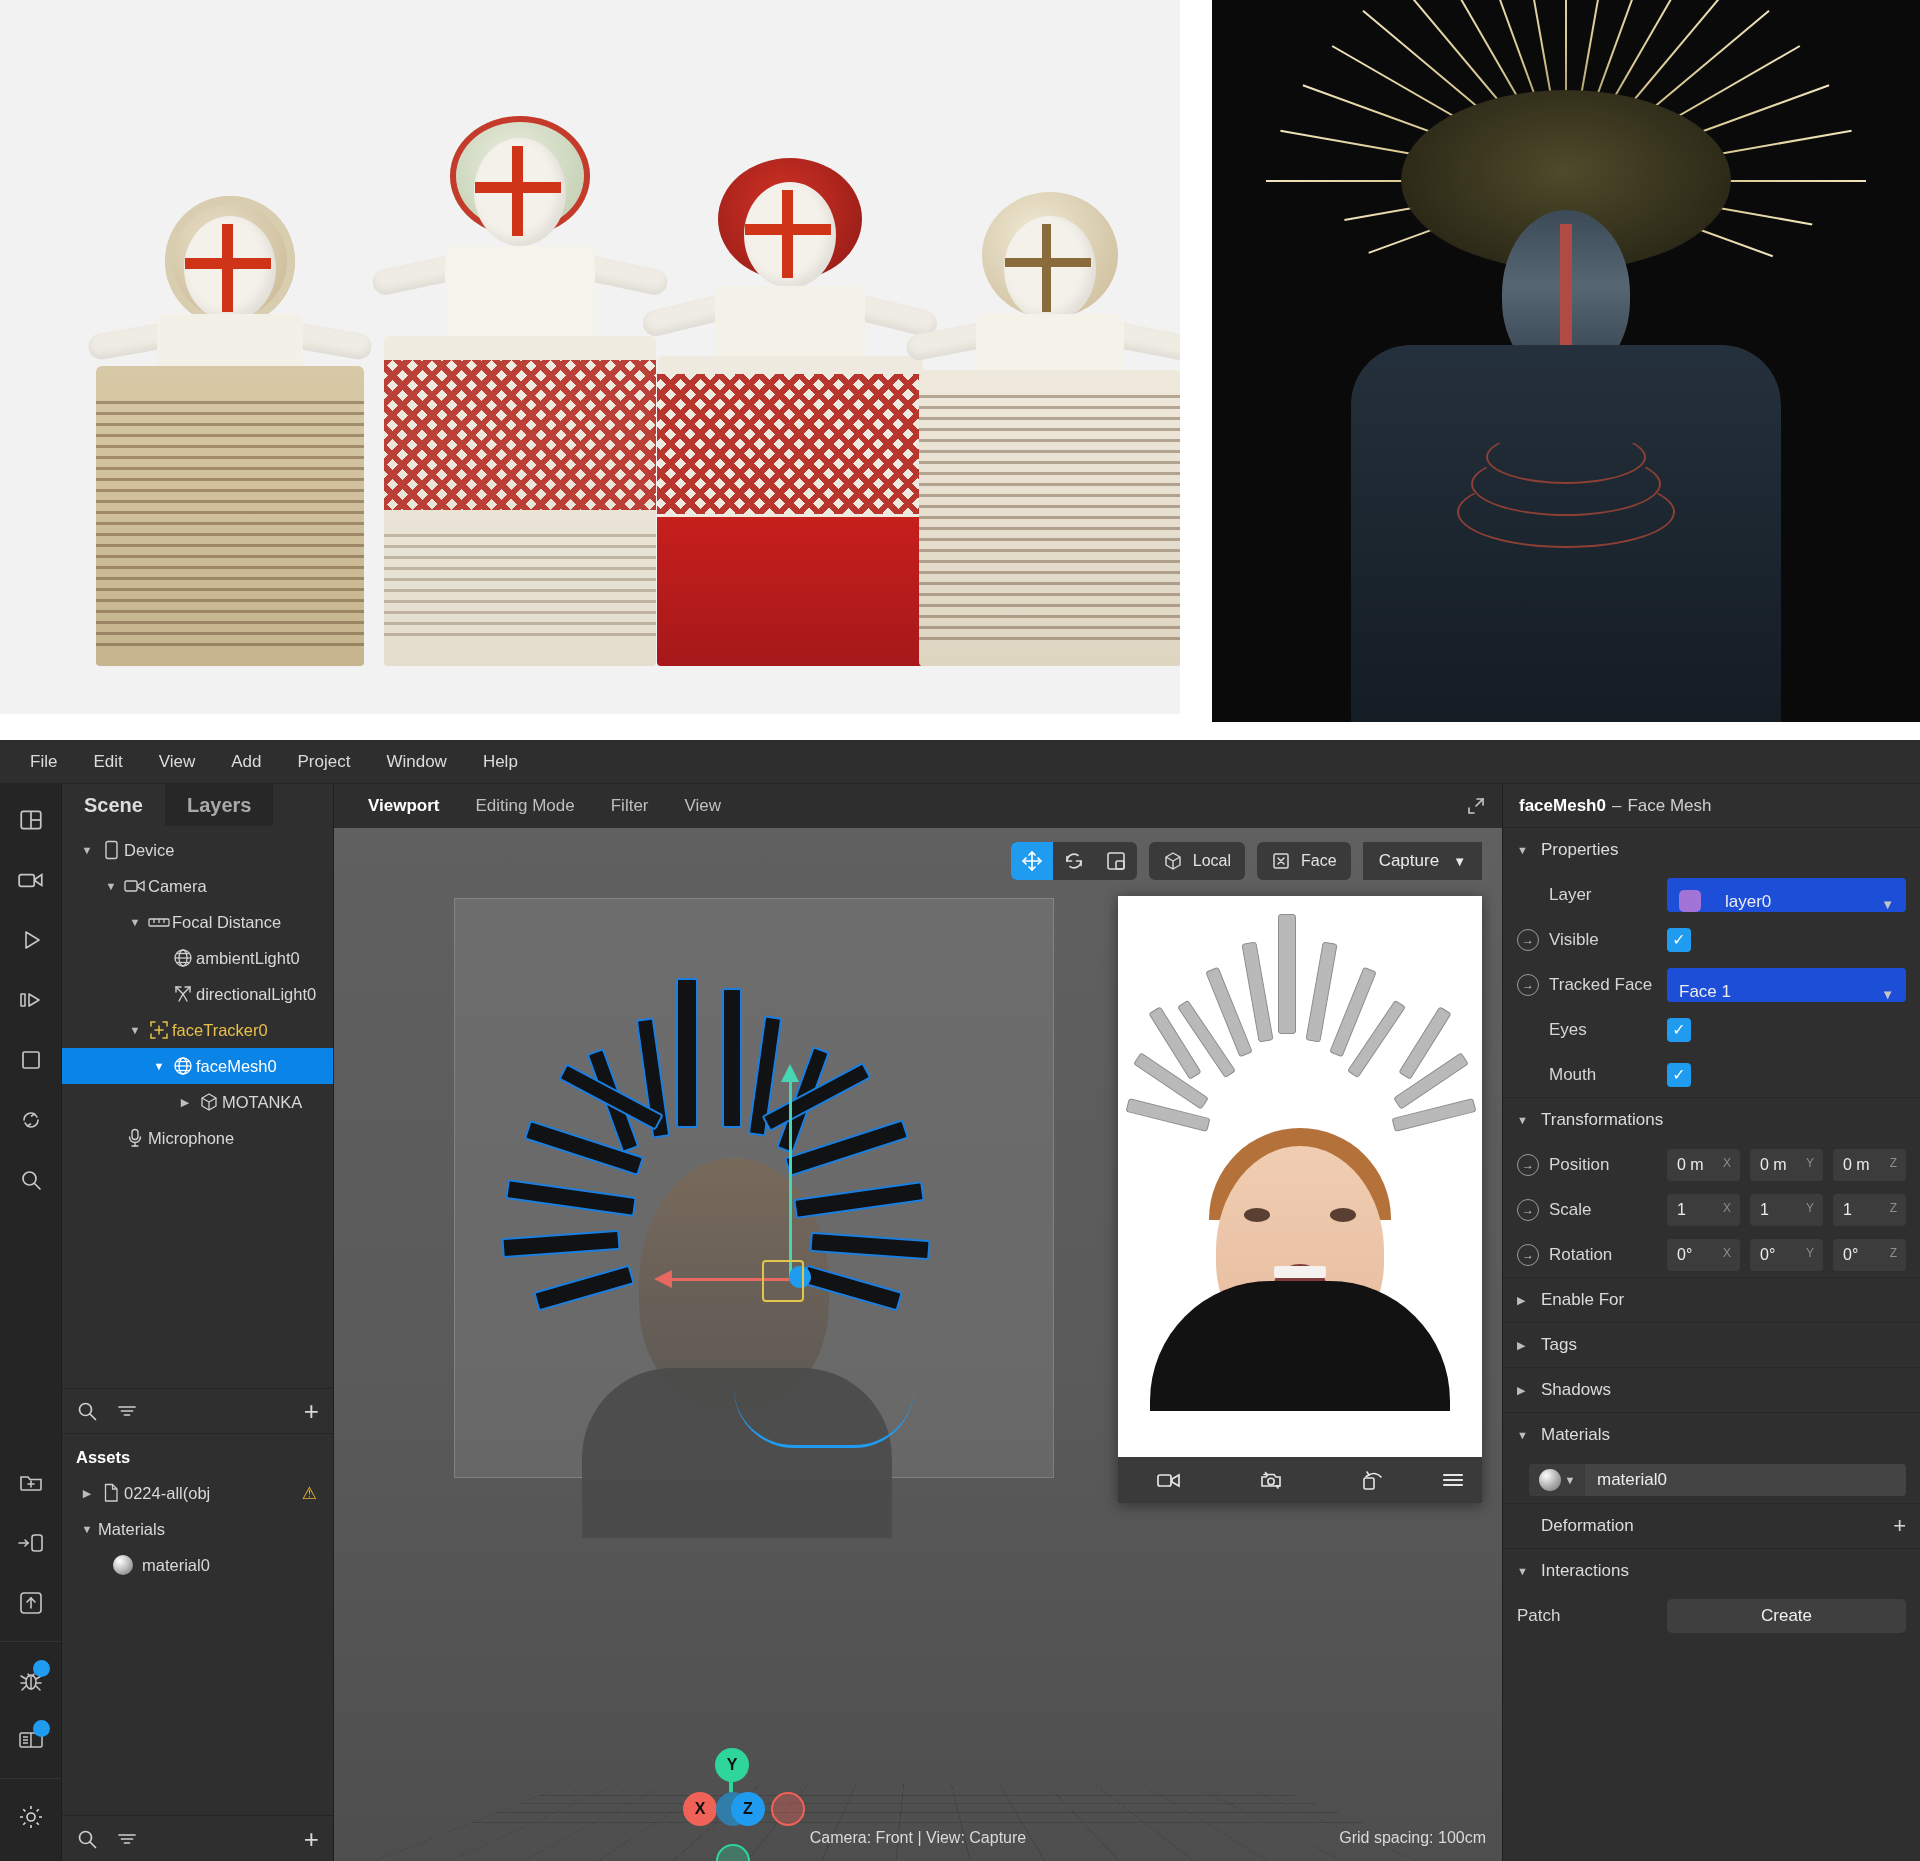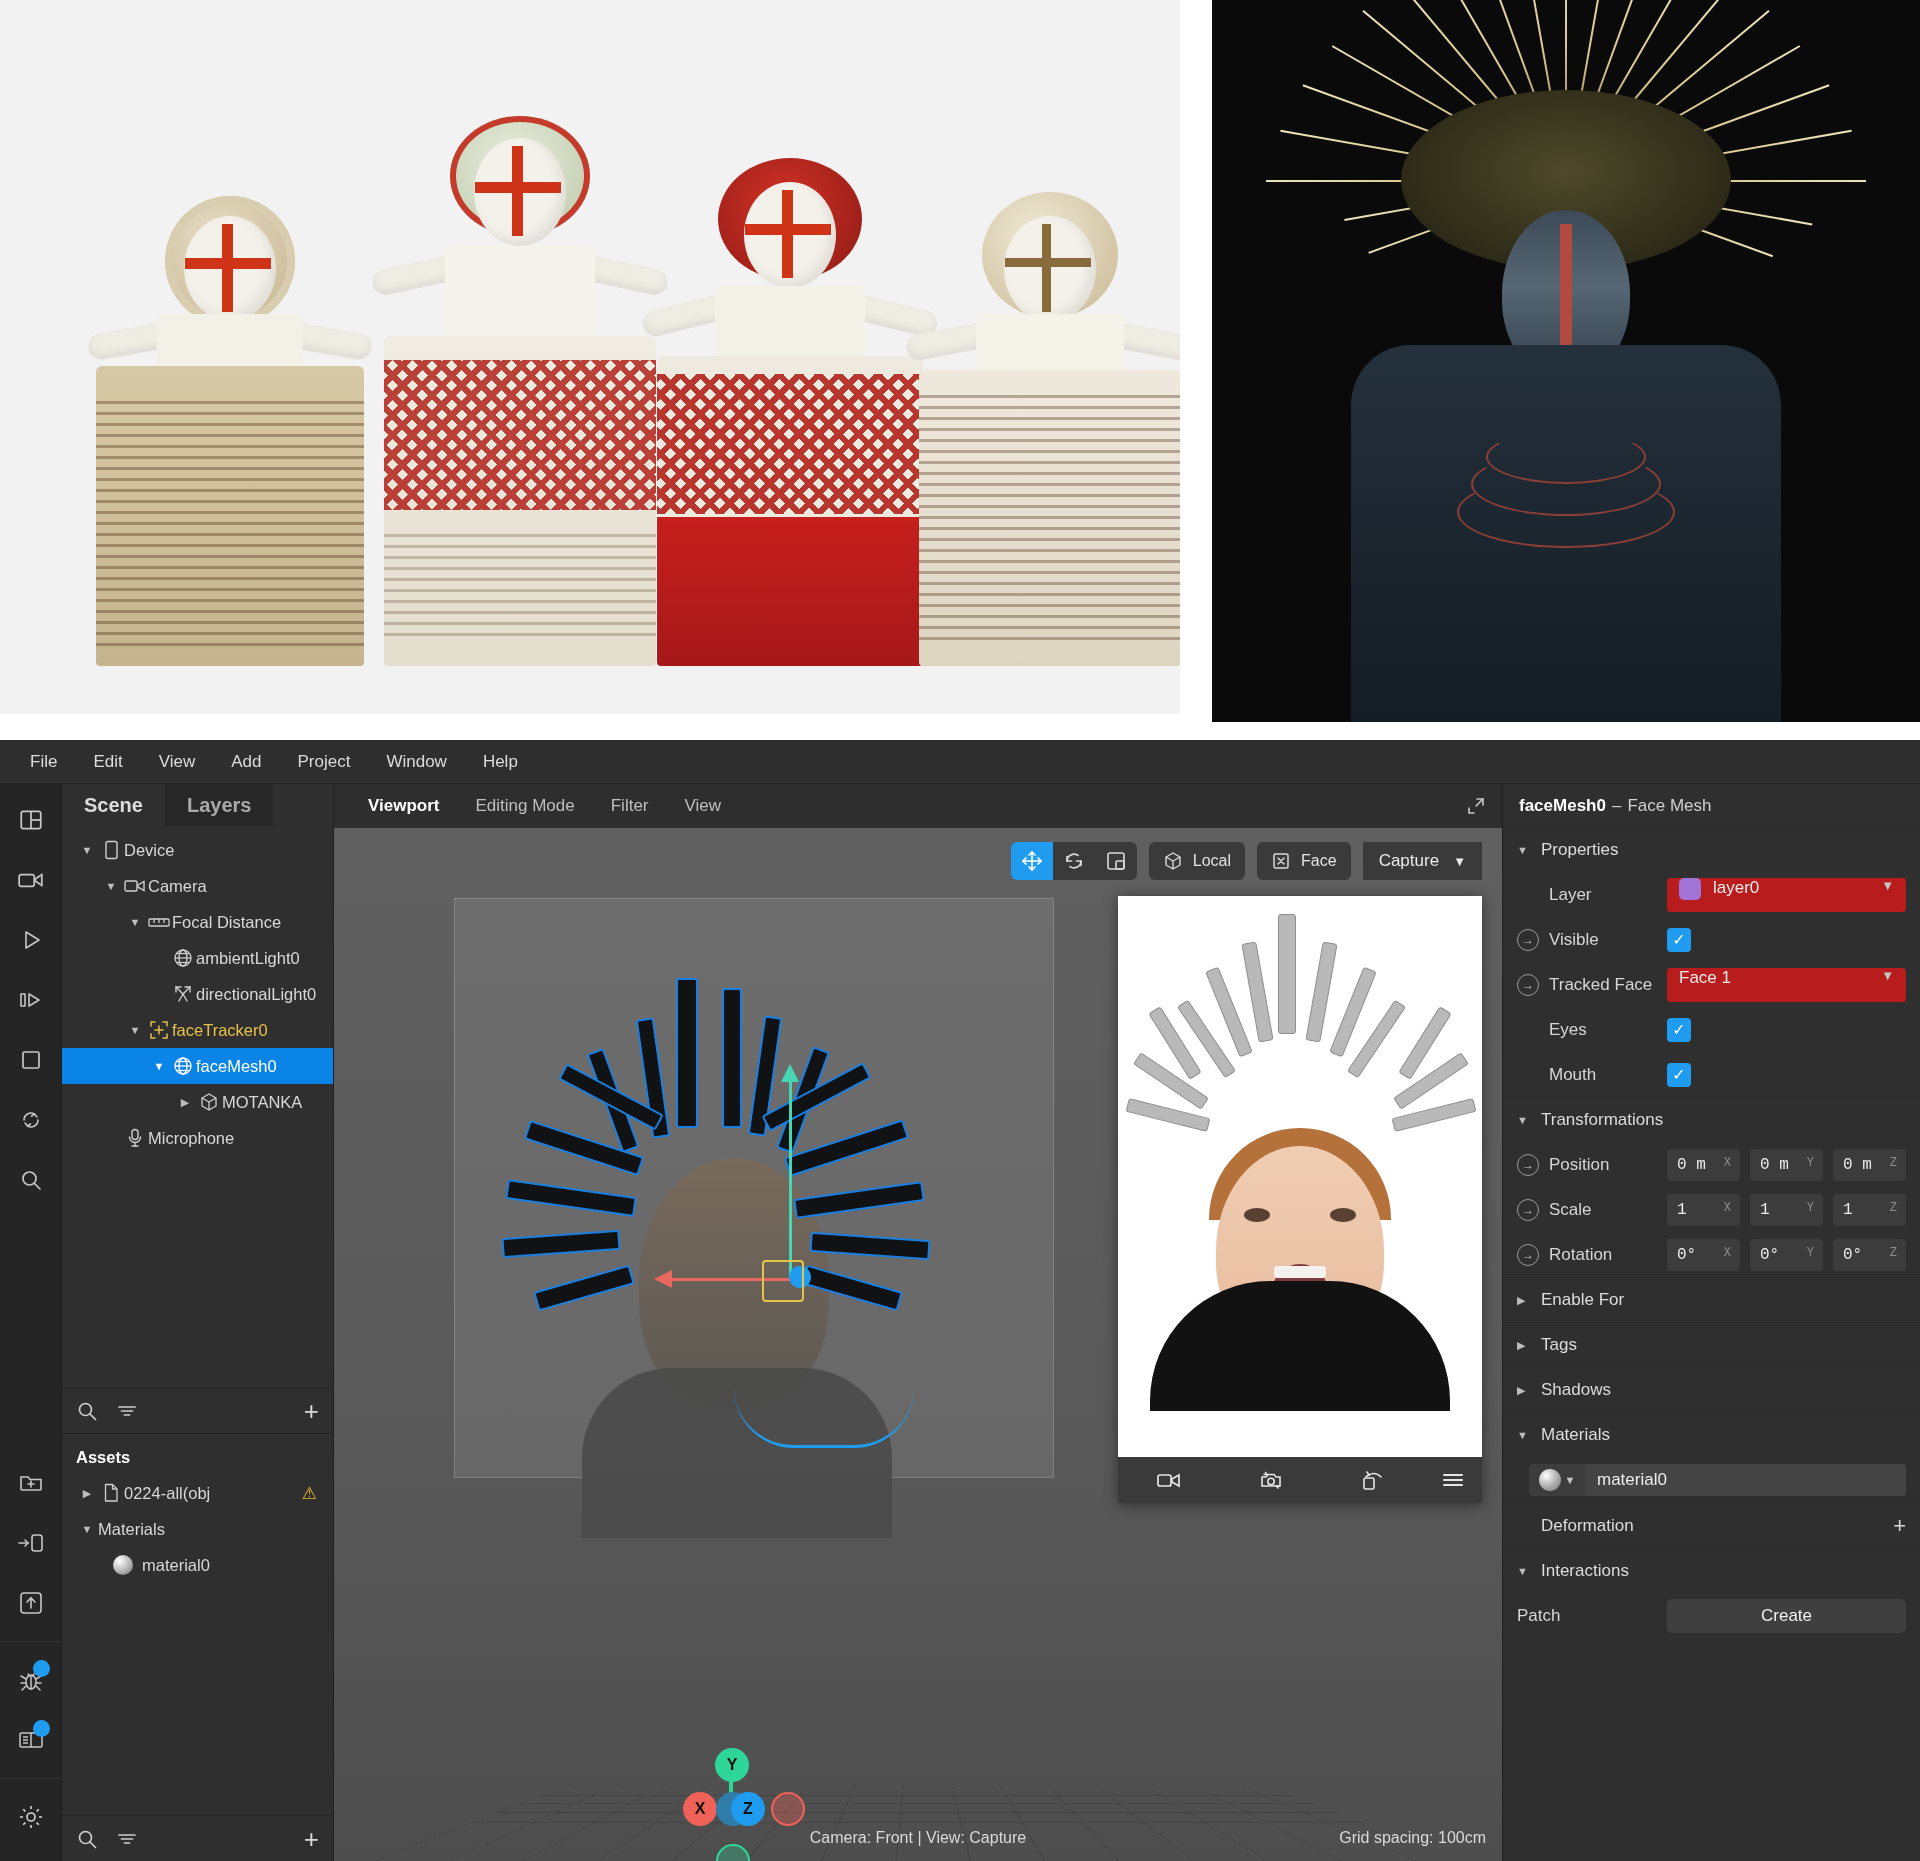--- a/index.html
+++ b/index.html
@@ -210,27 +210,27 @@
   .props-head b { color:#ffffff; margin-right:6px; }
   .sec { border-bottom:1px solid #282828; }
   .sec-head { display:flex; align-items:center; height:44px; padding:0 14px; font-size:17px; color:#dcdcdc; }
   .sec-head .cw { width:24px; color:#bdbdbd; font-size:11px; }
   .sec-head .plus { margin-left:auto; font-size:22px; color:#d6d6d6; }
   .row { display:flex; align-items:center; height:45px; padding:0 14px; }
   .row .lbl { width:150px; font-size:17px; color:#d6d6d6; display:flex; align-items:center; gap:10px; }
   .arrowdot { width:22px; height:22px; border-radius:50%; border:1.5px solid #9a9a9a; color:#c9c9c9;
               font-size:12px; display:flex; align-items:center; justify-content:center; flex:0 0 22px; }
   .arrowdot.blank { border:none; }
-  .select { flex:1 1 auto; height:34px; background:#b91c1c; border-radius:4px;
-            display:flex; align-items:flex-start; padding:0 12px; gap:12px; color:#ececec; font-size:17px; }
+  .select { flex:1 1 auto; height:34px; background:#1d4ed8; border-radius:4px;
+            display:flex; align-items:flex-end; padding:0 12px; gap:24px; color:#ececec; font-size:17px; }
   .select .chev { margin-left:auto; color:#c5c5c5; font-size:13px; }
   .swatch { width:22px; height:22px; border-radius:5px; background:#a374d8; }
   .chk { width:24px; height:24px; border-radius:4px; background:#1f9cf0;
          display:flex; align-items:center; justify-content:center; color:#fff; font-size:16px; }
-  .num3 { flex:1 1 auto; display:flex; gap:10px;font-family:Liberation Mono, monospace; }
+  .num3 { flex:1 1 auto; display:flex; gap:10px; }
   .numf { flex:1 1 0; height:32px; background:#3c3c3c; border-radius:4px; position:relative;
           display:flex; align-items:center; padding:0 10px; color:#ececec; font-size:16px; }
   .numf .ax { position:absolute; right:9px; top:7px; font-size:12px; color:#8d8d8d; }
   .matrow { display:flex; align-items:center; height:46px; padding:0 14px 0 26px; gap:0; }
   .matpick { width:56px; height:32px; background:#3c3c3c; border-radius:4px 0 0 4px;
              display:flex; align-items:center; justify-content:center; gap:4px; }
   .matsphere { width:22px; height:22px; border-radius:50%;
                background:radial-gradient(circle at 33% 30%, #ffffff, #b9b9b9 45%, #6f6f6f 100%); }
   .matname { flex:1 1 auto; height:32px; background:#444444; border-radius:0 4px 4px 0;
              display:flex; align-items:center; padding:0 12px; color:#ececec; font-size:17px; }

